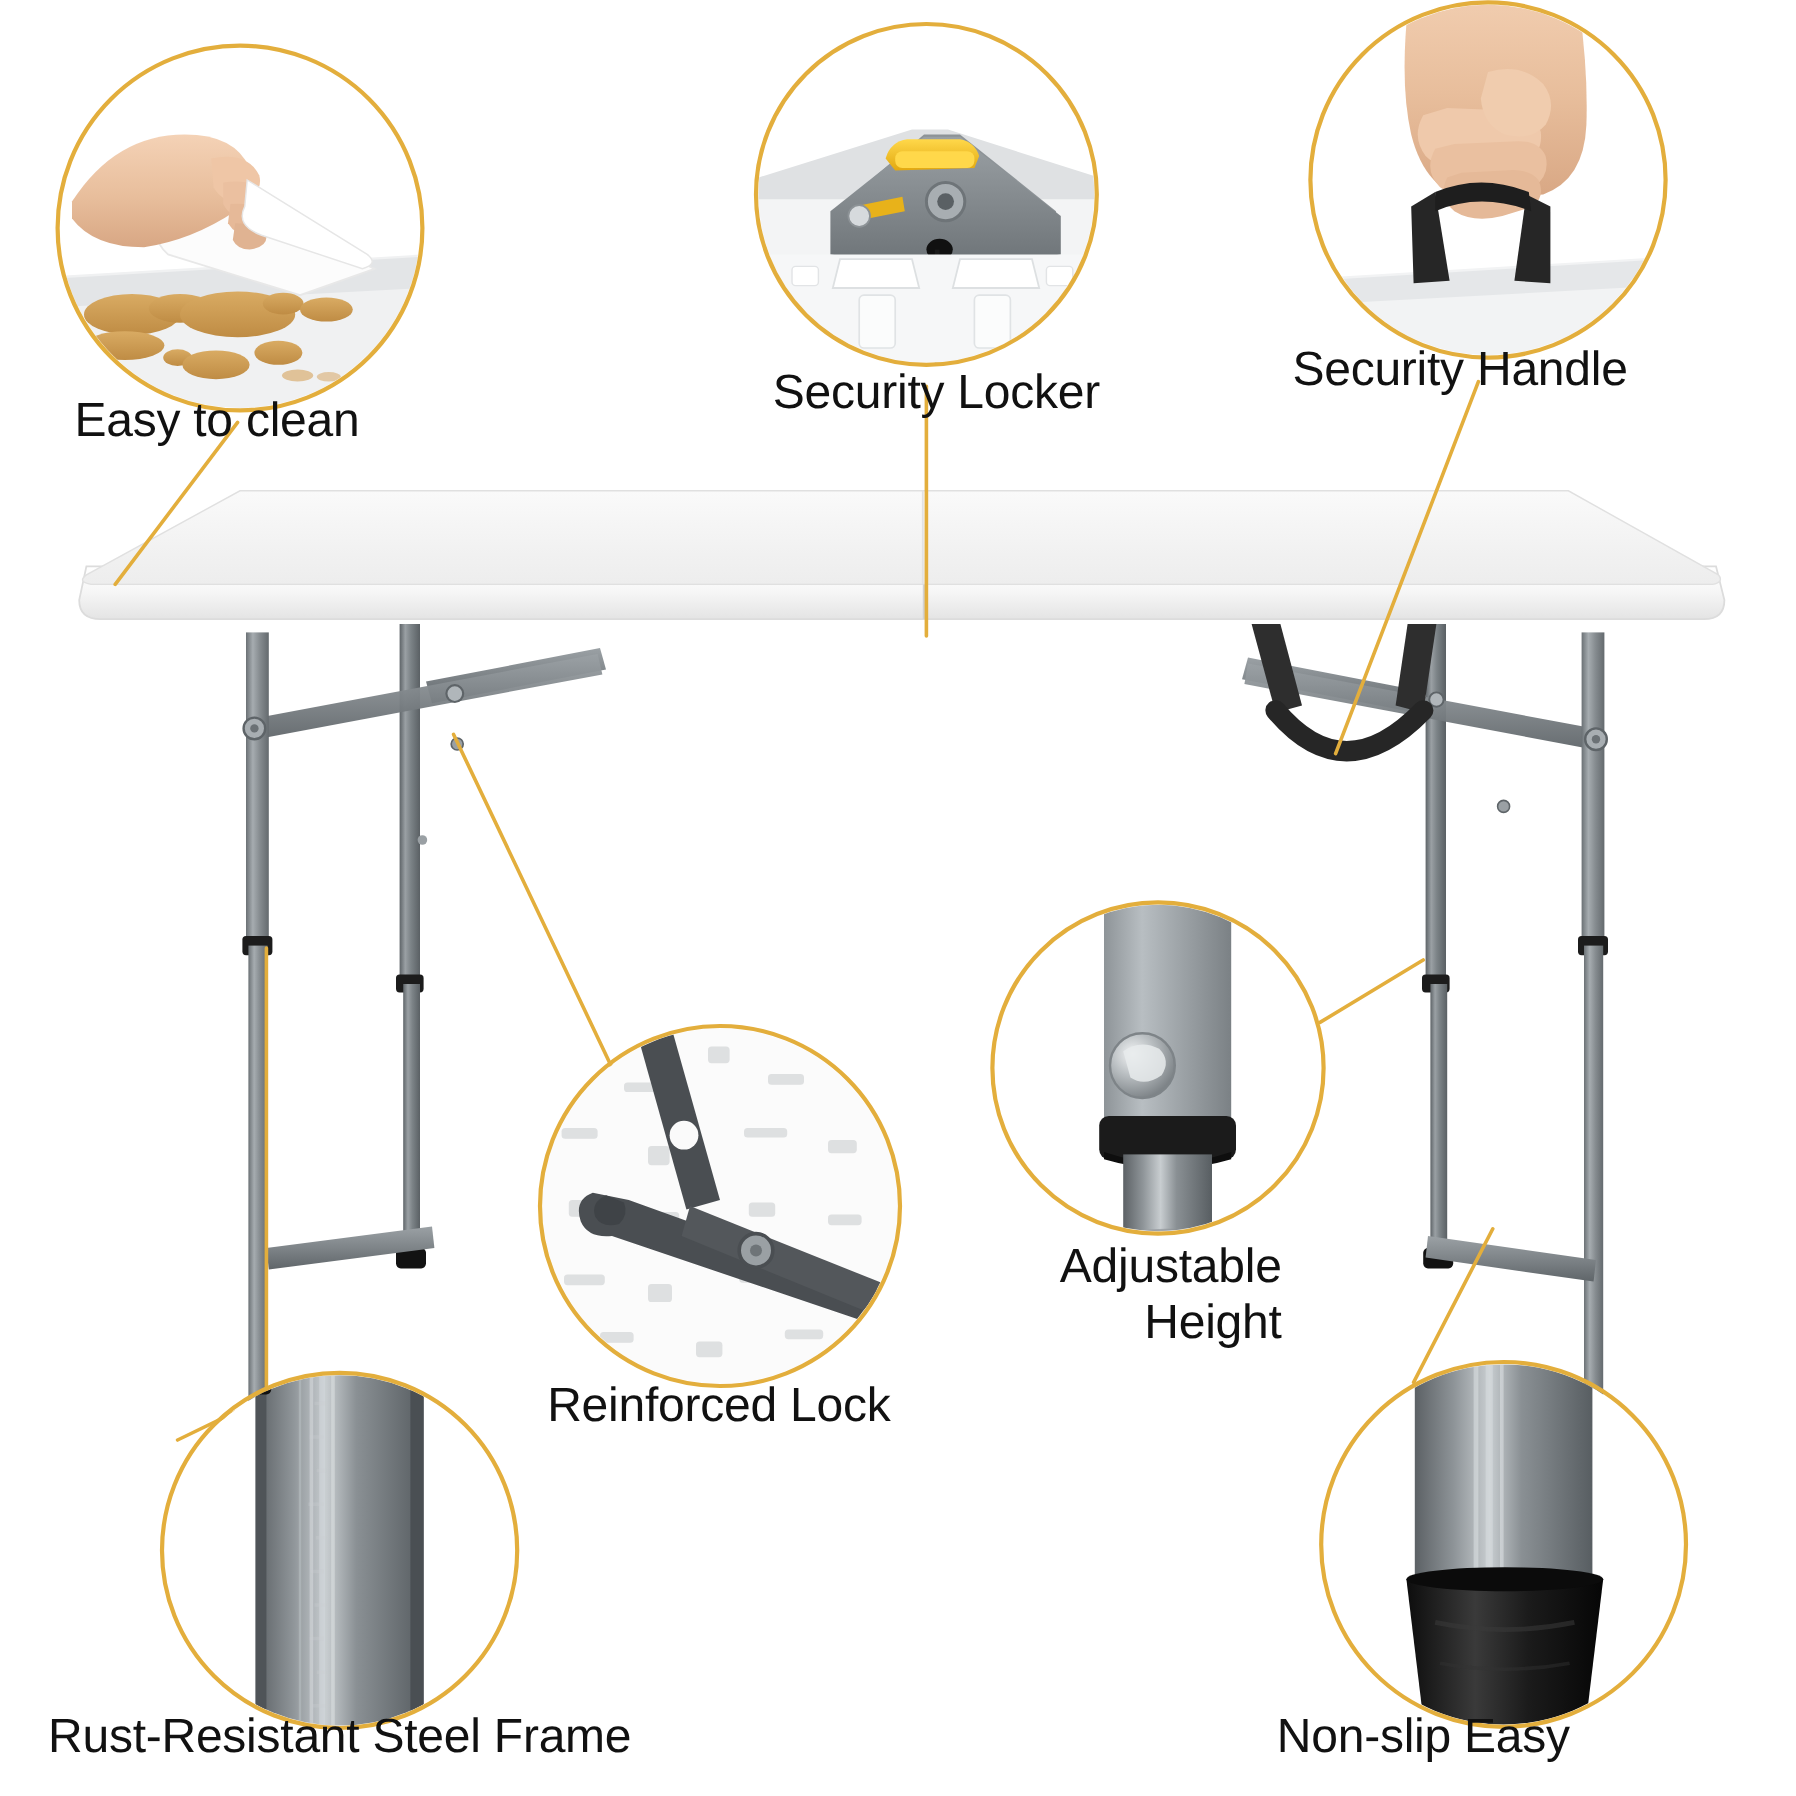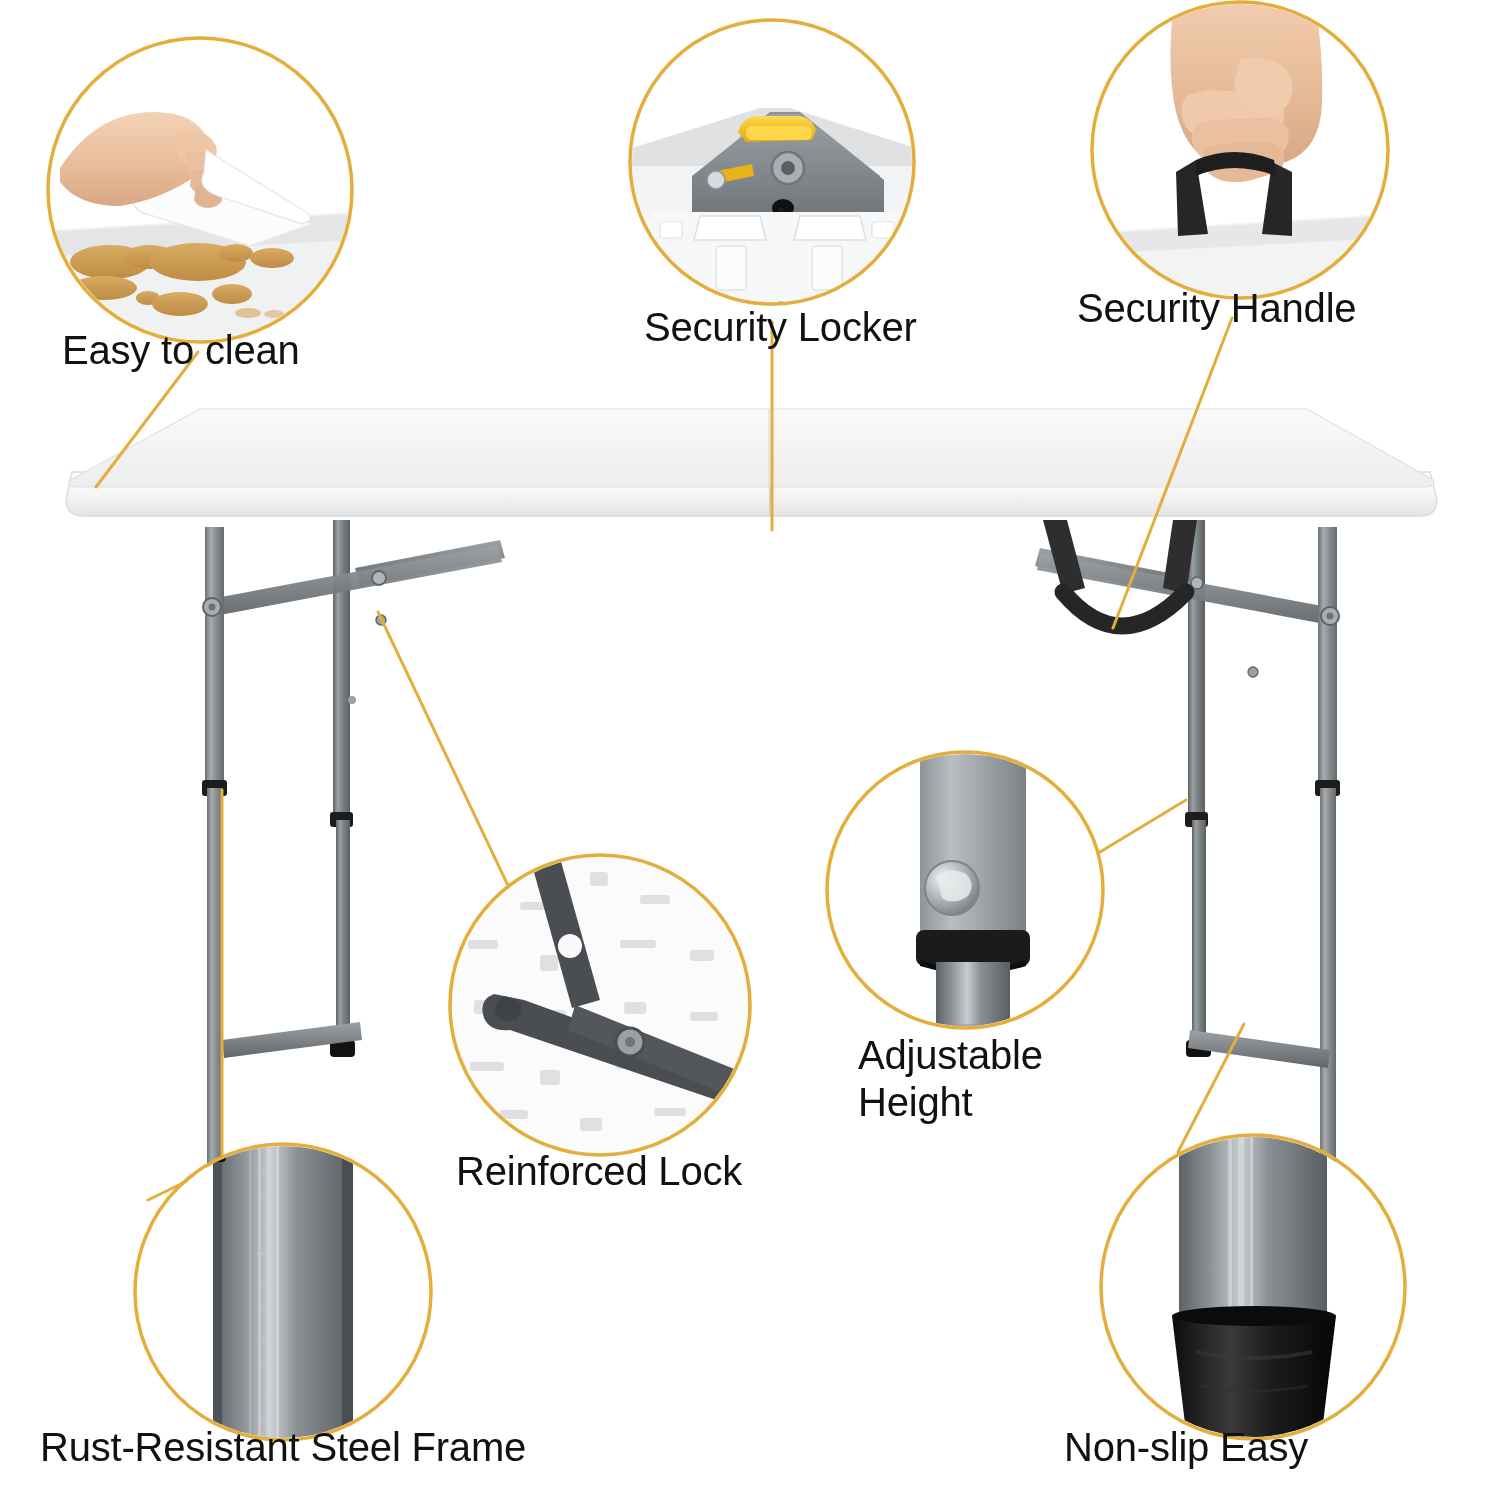--- a/index.html
+++ b/index.html
@@ -12,21 +12,21 @@
   #stage svg{position:absolute;left:0;top:0;width:1497px;height:1497px;}
   .lbl{
     position:absolute;
     color:#111111;
     font-size:40px;
     line-height:1.18;
     white-space:pre;
     letter-spacing:-0.2px;
     font-weight:400;
   }
-  .lbl.center{text-align:left;}
+  .lbl.center{text-align:right;}
 </style>
 </head>
 <body>
 
 <div id="stage">
 
   <svg viewBox="0 0 1497 1497" xmlns="http://www.w3.org/2000/svg">
     <defs>
       <linearGradient id="topFace" x1="0" y1="0" x2="0" y2="1">
         <stop offset="0%" stop-color="#FAFAFA"></stop>

